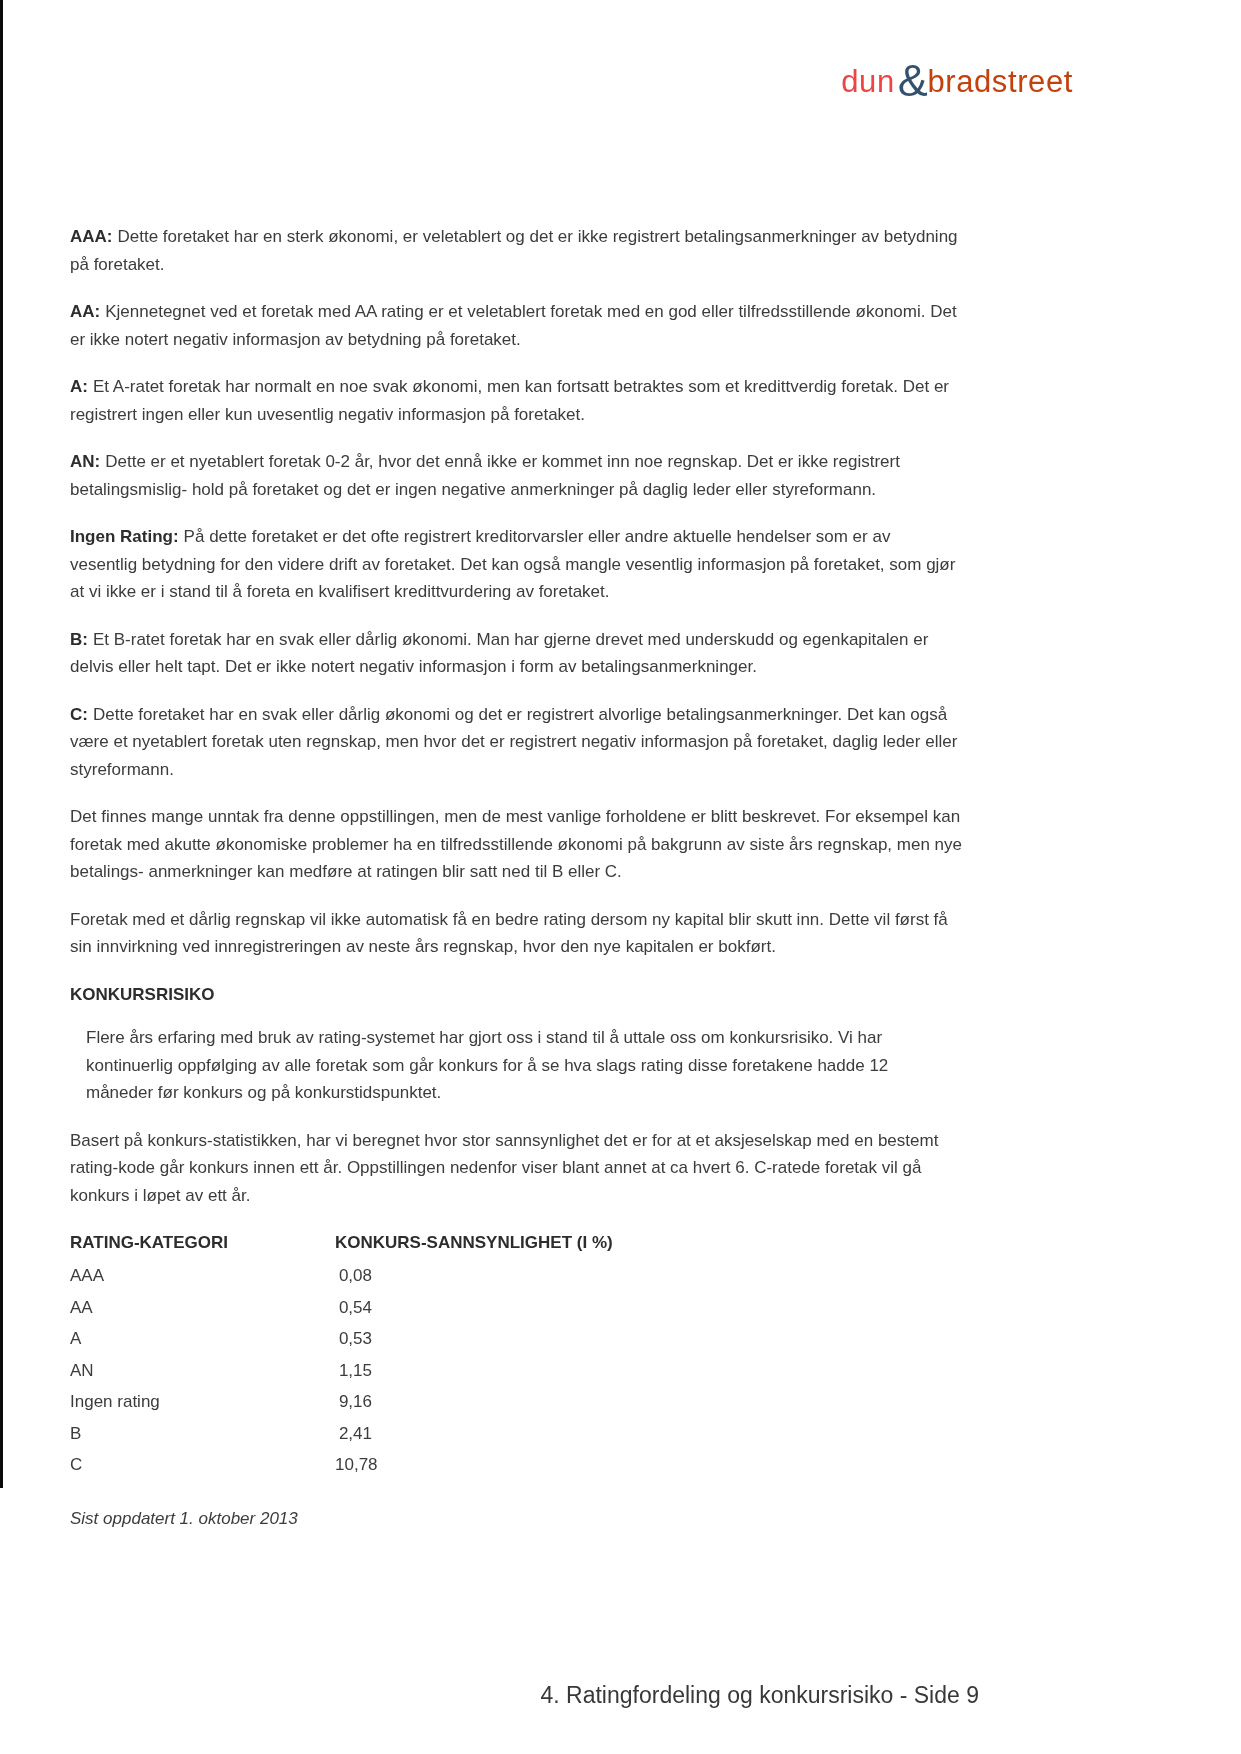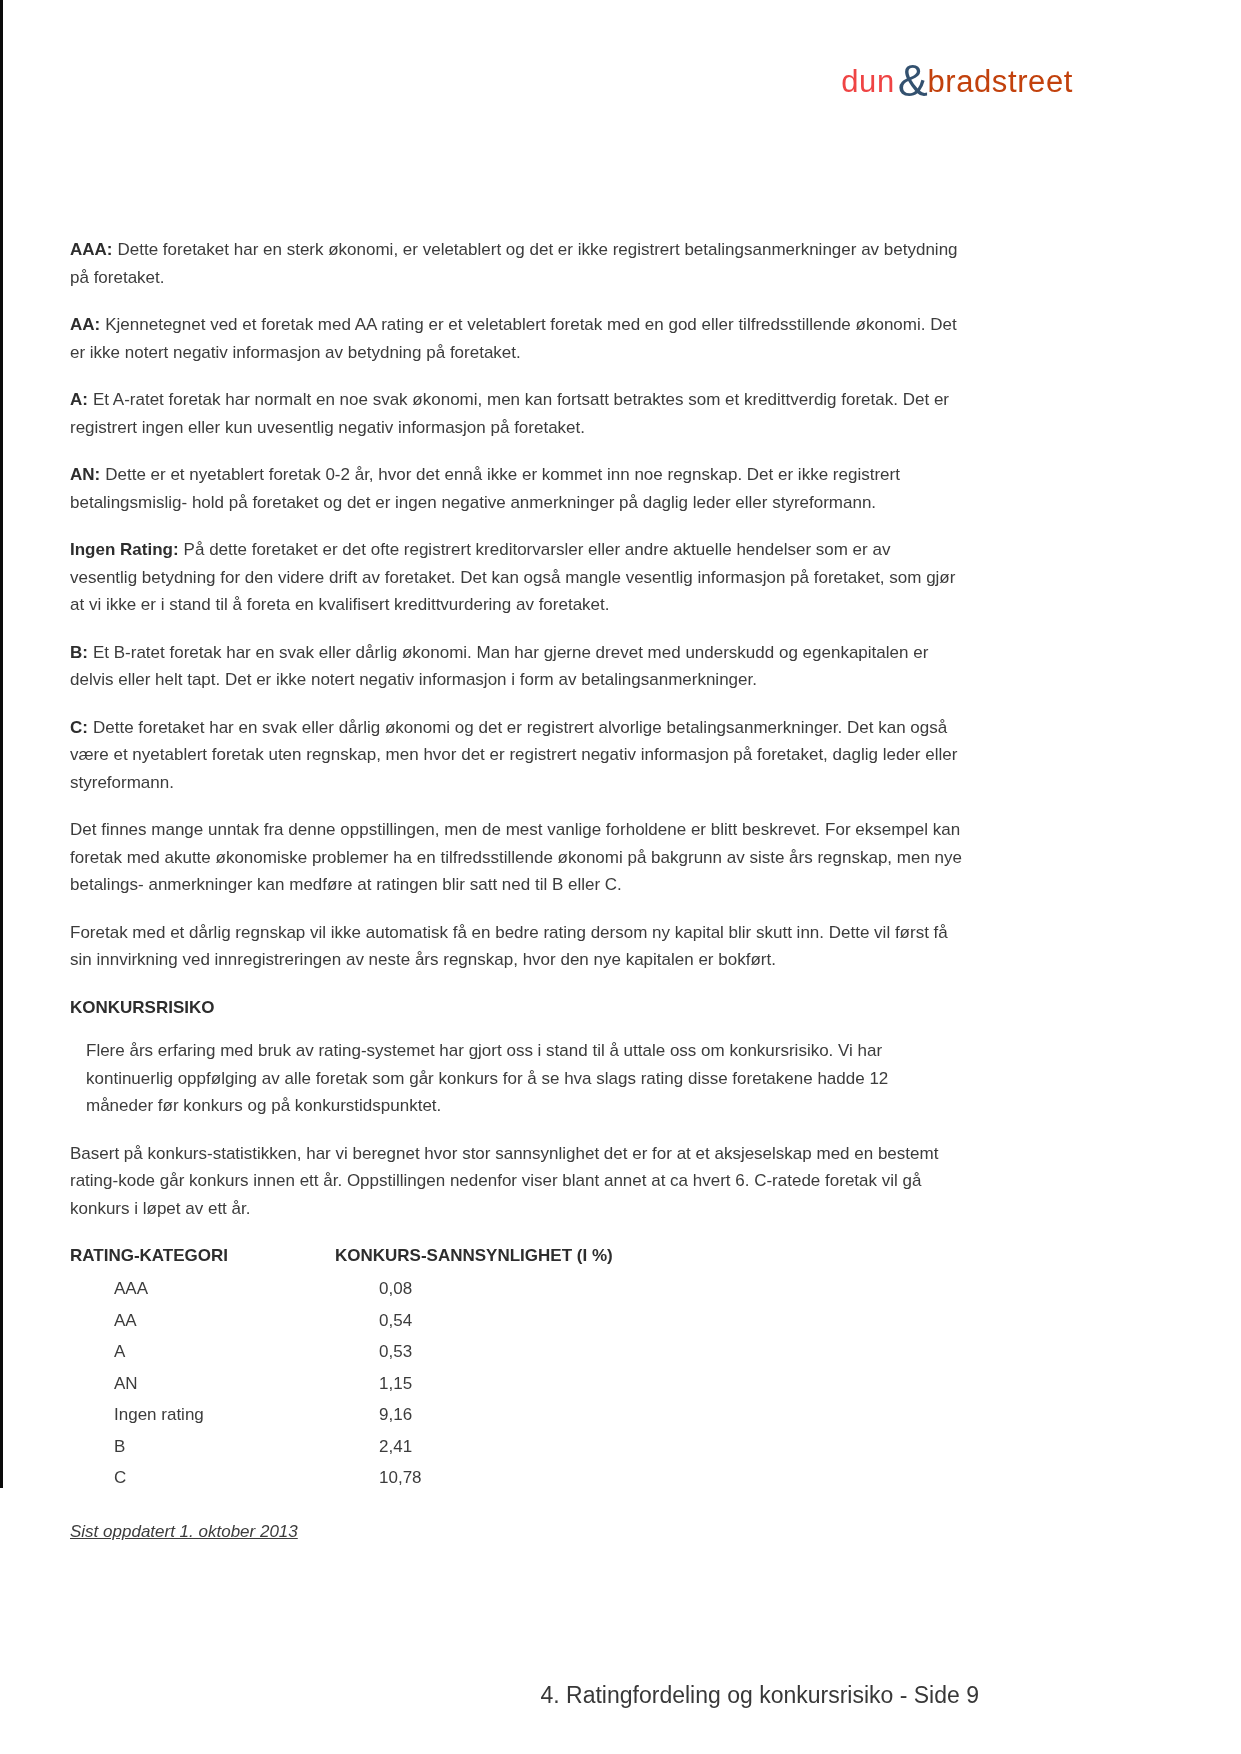--- a/index.html
+++ b/index.html
@@ -23,21 +23,21 @@
   }
   .logo .word-dark { color: #ef4444; }
   .logo .word-light { color: #c2410c; }
   .logo .amp {
     color: #33516f;
     font-size: 45px; line-height: 0;
     position: relative; top: 4px;
     margin: 0 -1px 0 3px;
   }
   .content {
-    position: absolute; left: 70px; top: 236px;
+    position: absolute; left: 70px; top: 223px;
     width: 892px;
     font-size: 17px; line-height: 27.5px;
   }
   .content p { margin: 0 0 20px 0; }
   .content b, .content h3 { color: #2d2d2d; }
   .content b { margin-right: 5px; }
   h3.section-heading {
     font-size: 17px; line-height: 27.5px;
     margin: 0; font-weight: bold;
   }
@@ -45,28 +45,27 @@
   .section-block p { margin: 16px; }
   .rtable {
     display: grid;
     grid-template-columns: 265px 285px;
     margin: 0 0 0 0;
   }
   .rtable .th {
     font-weight: bold; color: #2d2d2d;
     line-height: 27px; padding-bottom: 4px;
   }
-  .rtable .cell { line-height: 31.5px; margin-left: 44px; }
+  .rtable .cell { line-height: 31.5px; }
   .rtable .val { text-align: right; padding-right: 248px; }
   .last-updated {
     font-style: italic;
     margin-top: 24px;
     font-size: 17px; line-height: 27px;
     color: #3c3c3c;
-    text-decoration: underline;
   }
   .page-footer {
     position: absolute; top: 1682px; right: 262px;
     font-size: 23px; color: #383838;
     white-space: nowrap;
   }
 </style>
 </head>
 <body>
 

